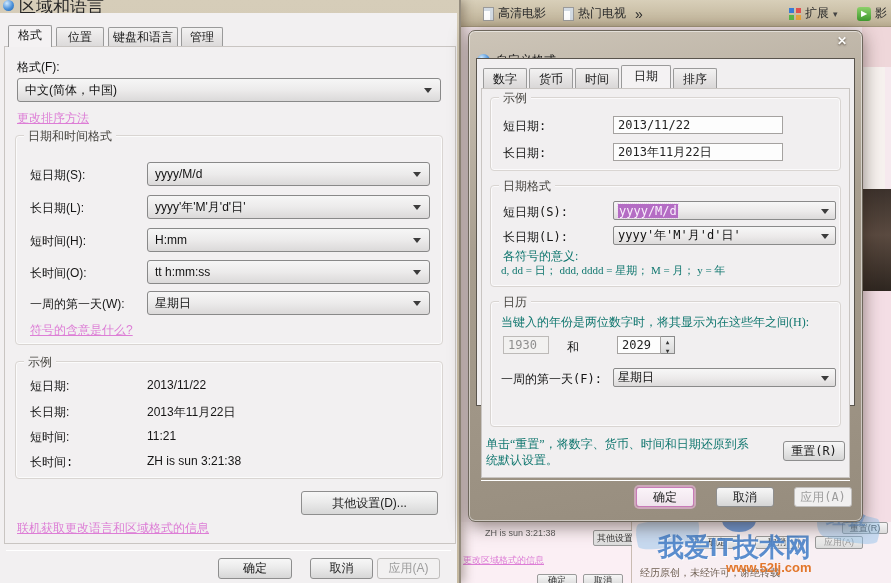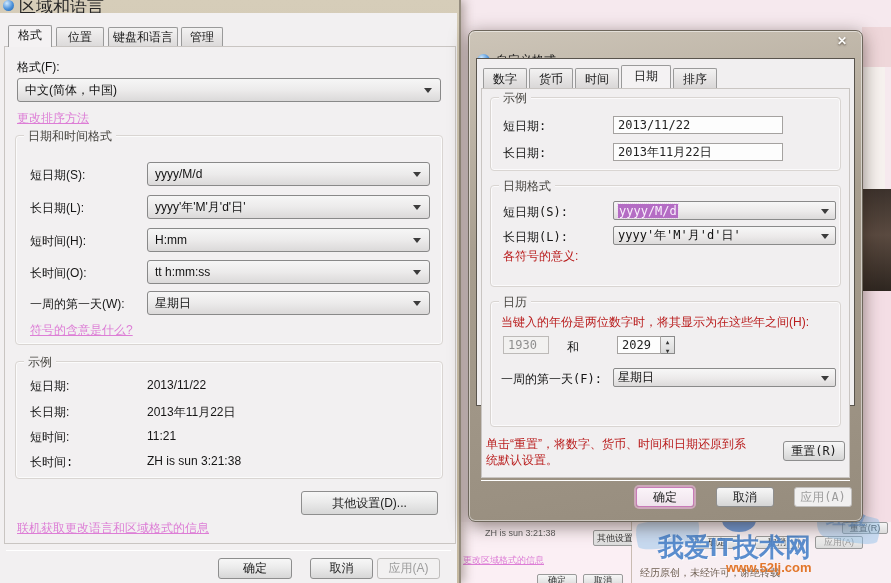--- a/index.html
+++ b/index.html
@@ -83,22 +83,22 @@
   .dcombo { position:absolute; height:19px; border:1px solid #8a8a8a; border-radius:2px;
       background:linear-gradient(#f7f7f7,#eceaea 55%,#dcdada); font-size:12px; color:#111;
       display:flex; align-items:center; padding:0 18px 0 4px; cursor:default;
       font-family:"DejaVu Sans Mono",monospace; }
   .dcombo .arr { position:absolute; right:6px; top:50%; margin-top:-2px; width:0; height:0;
       border:4px solid transparent; border-top:5px solid #3c3c3c; }
   .selhl { background:#b46cc4; color:#f9effc; outline:1px dotted #efd9f2; padding:0 1px; }
   .spin { position:absolute; width:14px; height:18px; border:1px solid #8a8a8a; border-left:none;
       background:linear-gradient(#f2f2f2,#d9d9d9); font-size:6px; color:#333; line-height:9px;
       text-align:center; cursor:pointer; }
-  .note { position:absolute; font-size:12px; color:#b91c1c; white-space:nowrap;
-      font-family:Liberation Sans, sans-serif;text-align:right; }
+  .note { position:absolute; font-size:12px; color:#0f766e; white-space:nowrap;
+      font-family:Liberation Serif, serif;text-align:right; }
   .dbtn { position:absolute; border:1px solid #8e8e8e; border-radius:3px; height:20px;
       background:linear-gradient(#f7f7f7,#e9e9e9 45%,#d5d5d5); font-size:12px; color:#1a1a1a;
       display:flex; align-items:center; justify-content:center; cursor:default;
       font-family:"DejaVu Sans Mono",monospace; }
   .dbtn.disabled { color:#9d9d9d; border-color:#c0bebc; background:#f1f0f0; }
   .dbtn.defaulted { border-color:#c87ab8; box-shadow:0 0 0 2px rgba(240,185,225,.6); background:linear-gradient(#fbf4f9,#efe3ec); }
 
   
   .bg-bl { position:absolute; left:461px; top:522px; width:171px; height:61px;
       background:#fbeff4; border-right:1px solid #c9bcb2; }
@@ -115,20 +115,46 @@
   .wm-url { position:absolute; left:96px; top:62px; font-size:13px; font-weight:bold; color:#e2762a; }
   .wm-extra { position:absolute; left:196px; top:6px; font-size:20px; font-weight:bold;
       color:rgba(95,150,215,.55); }
   .copyright { position:absolute; font-size:10px; color:#6f6053; white-space:nowrap; }
 </style>
 </head>
 <body>
 
 <div id="screen">
 
+  <div class="browser-toolbar">
+    <div class="tb-item" style="left:22px;">
+      <span class="doc-icon"></span>
+      <span>高清电影</span>
+    </div>
+    <div class="tb-item" style="left:102px;">
+      <span class="doc-icon"></span>
+      <span>热门电视</span>
+    </div>
+    <div class="tb-item" style="left:174px; font-size:14px;">»</div>
+
+    <div class="tb-item" style="left:328px;">
+      <span class="ext-icon">
+        <i style="background:#3a7bd5;"></i>
+          <i style="background:#e05050;"></i>
+        <i style="background:#58b747;"></i>
+          <i style="background:#e8a33d;"></i>
+      </span>
+      <span>扩展</span>
+      <span style="font-size:9px; color:#444;">▾</span>
+    </div>
+    <div class="tb-item" style="left:396px;">
+      <span class="play-icon">▶</span>
+      <span>影</span>
+    </div>
+  </div>
 
   <div class="strip" style="left:862px; top:27px; width:29px; height:40px; background:#efd7da;"></div>
   <div class="strip" style="left:864px; top:67px; width:21px; height:122px; background:#f7f2ef;"></div>
   <div class="strip" style="left:856px; top:189px; width:35px; height:102px; background:linear-gradient(#3c322c,#5a4a40 45%,#2e2620);"></div>
   <div class="strip" style="left:860px; top:291px; width:31px; height:231px; background:#f4dee5;"></div>
 
   <div class="bg-bl">
     <div style="position:absolute; left:24px; top:6px; font-size:9px; color:#5c5c5c;">ZH is sun  3:21:38</div>
     <div class="tinybtn" style="left:132px; top:8px; width:64px; height:16px;">其他设置(D)...</div>
     <div style="position:absolute; left:2px; top:32px; width:92px; overflow:hidden; font-size:9px;
@@ -268,20 +294,21 @@
           <div class="dcombo" style="left:122px; top:15px; width:223px;">
             <span class="selhl">yyyy/M/d</span>
             <span class="arr"></span>
           </div>
           <div class="lbl" style="left:12px; top:43px;">长日期(L):</div>
           <div class="dcombo" style="left:122px; top:40px; width:223px;">
             <span>yyyy'年'M'月'd'日'</span>
             <span class="arr"></span>
           </div>
           <div class="note" style="left:12px; top:62px;">各符号的意义:</div>
+          <div class="note" style="left:10px; top:77px; font-size:11px;">d, dd = 日；  ddd, dddd = 星期；  M = 月；  y = 年</div>
         </div>
 
         <div class="group" style="left:8px; top:212px; width:351px; height:126px;">
           <span class="grouptitle">日历</span>
           <div class="note" style="left:10px; top:12px; font-size:12px;">当键入的年份是两位数字时，将其显示为在这些年之间(H):</div>
           <div class="dinput disabled" style="left:12px; top:34px; width:46px;">1930</div>
           <div class="lbl" style="left:76px; top:37px;">和</div>
           <div class="dinput" style="left:126px; top:34px; width:44px;">2029</div>
           <div class="spin" style="left:170px; top:34px;">
             <div>▲</div>

